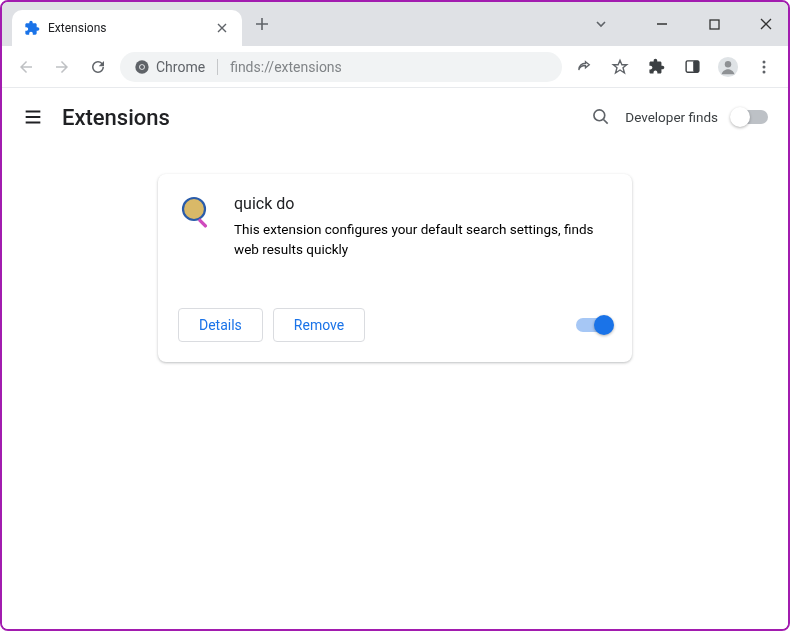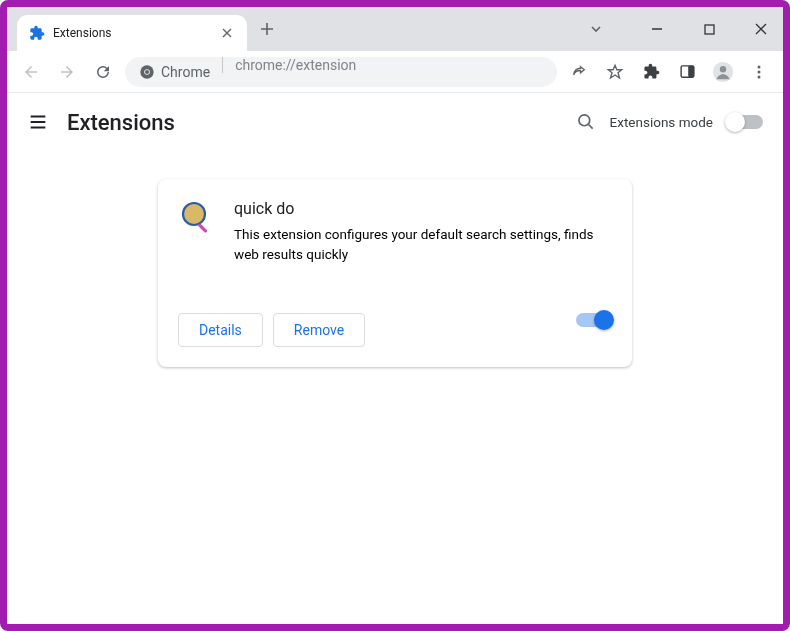--- a/index.html
+++ b/index.html
@@ -1,36 +1,36 @@
 <!DOCTYPE html>
 <html><head>
 <meta charset="utf-8">
 <style>
 * { margin: 0; padding: 0; box-sizing: border-box; font-family: -apple-system, BlinkMacSystemFont, "Segoe UI", Roboto, Arial, sans-serif; }
 body { width: 790px; height: 631px; background: #fff; overflow: hidden; position: relative; }
 
 
-.window { width: 100%; height: 100%; border: 7px solid #a21caf; border-radius: 8px; overflow: hidden; display: flex; flex-direction: column; background: #fff; }
+.window { width: 100%; height: 100%; border: 2px solid #a21caf; border-radius: 8px; overflow: hidden; display: flex; flex-direction: column; background: #fff; }
 
 
 .titlebar { height: 44px; background: #dfe1e5; display: flex; align-items: center; position: relative; }
 .tab { background: #fff; height: 36px; margin-top: 8px; margin-left: 10px; border-radius: 10px 10px 0 0; display: flex; align-items: center; padding: 0 12px; gap: 8px; min-width: 230px; position: relative; }
 .tab-icon { width: 16px; height: 16px; display: flex; align-items: center; justify-content: center; }
 .tab-title { font-size: 12px; color: #202124; flex: 1; }
 .tab-close { width: 16px; height: 16px; display: flex; align-items: center; justify-content: center; color: #5f6368; cursor: pointer; }
 .new-tab { margin-left: 12px; color: #5f6368; cursor: pointer; }
 .win-controls { position: absolute; right: 8px; top: 0; height: 44px; display: flex; align-items: center; gap: 24px; }
 .win-btn { width: 28px; height: 28px; display: flex; align-items: center; justify-content: center; color: #333; cursor: pointer; }
 .chev { margin-right: 16px; color: #5f6368; }
 
 
 .toolbar { height: 42px; background: #fff; display: flex; align-items: center; padding: 0 10px; gap: 8px; border-bottom: 1px solid #e8eaed; }
 .nav-btn { width: 28px; height: 28px; display: flex; align-items: center; justify-content: center; color: #c1c1c1; border-radius: 50%; }
 .nav-btn.enabled { color: #5f6368; cursor: pointer; }
-.omnibox { flex: 1; height: 30px; background: #f1f3f4; border-radius: 15px; display: flex; padding: 0 14px; gap: 8px; }
+.omnibox { flex: 1; height: 30px; background: #f1f3f4; border-radius: 15px; display: flex; align-items: center; padding: 0 14px; gap: 8px; }
 .omnibox-chip { display: flex; align-items: center; gap: 6px; color: #5f6368; font-size: 14px; }
 .omnibox-divider { width: 1px; height: 16px; background: #c5c7c9; margin: 0 4px; }
 .omnibox-url { color: #808487; font-size: 14px; }
 .tool-icon { width: 28px; height: 28px; display: flex; align-items: center; justify-content: center; color: #5f6368; cursor: pointer; border-radius: 50%; }
 .tool-icon.dark { color: #3c4043; }
 
 
 .page { flex: 1; background: #fff; position: relative; }
 .page-header { height: 58px; display: flex; align-items: center; padding: 0 20px; gap: 18px; }
 .hamburger { color: #5f6368; cursor: pointer; }
@@ -44,21 +44,21 @@
 .toggle.on::after { left: 18px; background: #1a73e8; }
 
 
 .card-wrap { display: flex; justify-content: center; padding-top: 28px; }
 .card { width: 474px; background: #fff; border-radius: 8px; box-shadow: 0 1px 3px rgba(60,64,67,0.25), 0 1px 2px rgba(60,64,67,0.1); padding: 20px; }
 .card-top { display: flex; gap: 20px; }
 .ext-icon { width: 36px; height: 36px; flex-shrink: 0; }
 .ext-info { flex: 1; }
 .ext-name { font-size: 16px; color: #202124; margin-bottom: 6px; }
 .ext-desc { font-size: 13.5px; color: #000000; line-height: 1.5; }
-.card-bottom { display: flex; gap: 10px; margin-top: 48px; }
+.card-bottom { display: flex; align-items: center; gap: 10px; margin-top: 48px; }
 .card-btn { height: 34px; padding: 0 20px; border: 1px solid #dadce0; background: #fff; border-radius: 4px; color: #1a73e8; font-size: 14px; cursor: pointer; }
 .card-toggle-wrap { margin-left: auto; }
 
 svg { display: block; }
 </style>
 </head>
 <body>
 
 <div class="window">
 
@@ -124,21 +124,21 @@
     <div class="omnibox">
       <span class="omnibox-chip">
         <svg width="16" height="16" viewBox="0 0 24 24">
             <circle cx="12" cy="12" r="10" fill="#5f6368"></circle>
             <circle cx="12" cy="12" r="4.2" fill="#f1f3f4"></circle>
             <circle cx="12" cy="12" r="3" fill="#5f6368"></circle>
           </svg>
         <span>Chrome</span>
       </span>
       <span class="omnibox-divider"></span>
-      <span class="omnibox-url">chrome://extension</span>
+      <span class="omnibox-url">finds://extensions</span>
     </div>
     <span class="tool-icon">
       <svg width="18" height="18" viewBox="0 0 24 24">
           <path fill="none" stroke="#5f6368" stroke-width="1.8" d="M14 5l5 4-5 4V10c-5 0-8 2-9 6 0-6 4-9 9-9V5z"></path>
         </svg>
     </span>
     <span class="tool-icon">
       <svg width="18" height="18" viewBox="0 0 24 24">
           <path fill="none" stroke="#5f6368" stroke-width="1.8" d="M12 3l2.5 6H21l-5 4 2 7-6-4-6 4 2-7-5-4h6.5z"></path>
         </svg>
@@ -178,21 +178,21 @@
           </svg>
       </span>
       <span class="page-title">Extensions</span>
       <div class="header-right">
         <span class="search-ext">
           <svg width="20" height="20" viewBox="0 0 24 24">
               <circle cx="10" cy="10" r="6.5" fill="none" stroke="#5f6368" stroke-width="2"></circle>
               <path stroke="#5f6368" stroke-width="2" d="M15 15l5 5"></path>
             </svg>
         </span>
-        <span class="dev-label">Extensions mode</span>
+        <span class="dev-label">Developer finds</span>
         <div class="toggle"></div>
       </div>
     </div>
 
     <div class="card-wrap">
       <div class="card">
         <div class="card-top">
           <span class="ext-icon">
             <svg width="36" height="36" viewBox="0 0 36 36">
               <circle cx="16" cy="15" r="11" fill="#d9b968" stroke="#2a5caa" stroke-width="2.2"></circle>

